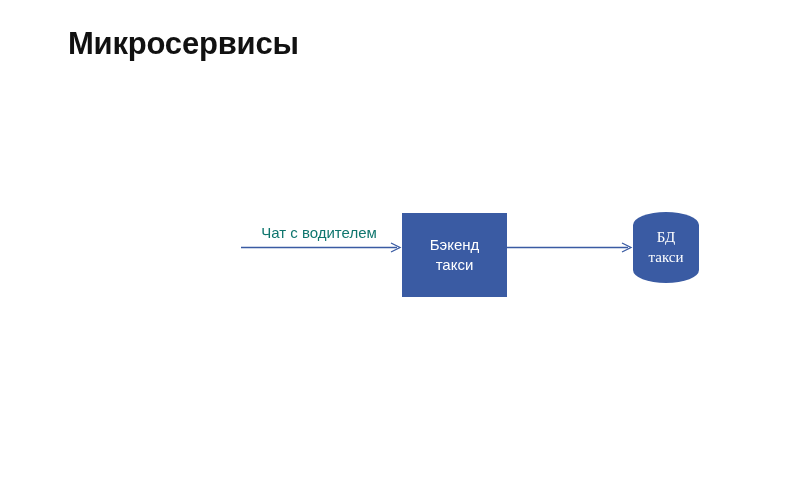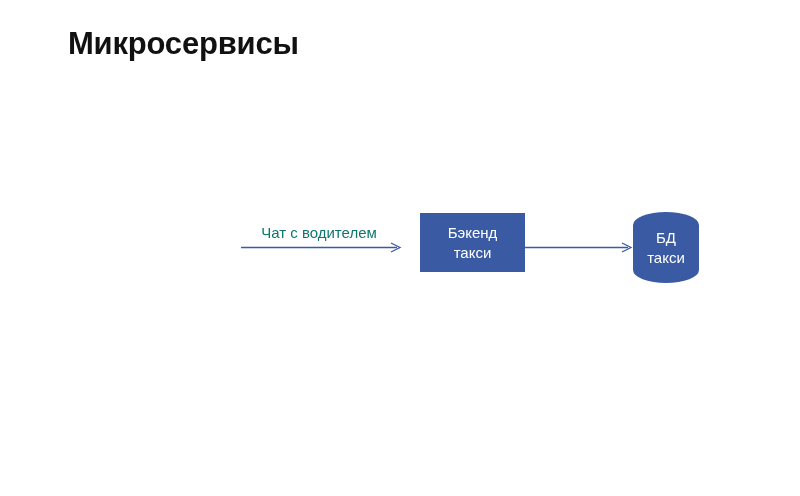--- a/index.html
+++ b/index.html
@@ -67,24 +67,24 @@
   }
 
   #node-client {
     left: 91px;
     top: 215px;
     width: 110px;
     height: 66px;
   }
 
   #node-backend {
-    left: 380px;
+    left: 362px;
     top: 213px;
     width: 105px;
-    height: 59px;
+    height: 84px;
   }
 
   
   #node-db {
     position: absolute;
     left: 593px;
     top: 212px;
     width: 66px;
     height: 71px;
   }
@@ -106,20 +106,21 @@
     width: 66px;
     height: 71px;
     display: flex;
     flex-direction: column;
     align-items: center;
     justify-content: center;
     color: #ffffff;
     font-size: 15px;
     line-height: 1.32;
     text-align: center;
+    font-family: Liberation Serif, serif;
   }
 
   #node-db .db-label .node-line {
     display: block;
     white-space: nowrap;
   }
 
   
   .edge-label {
     position: absolute;

